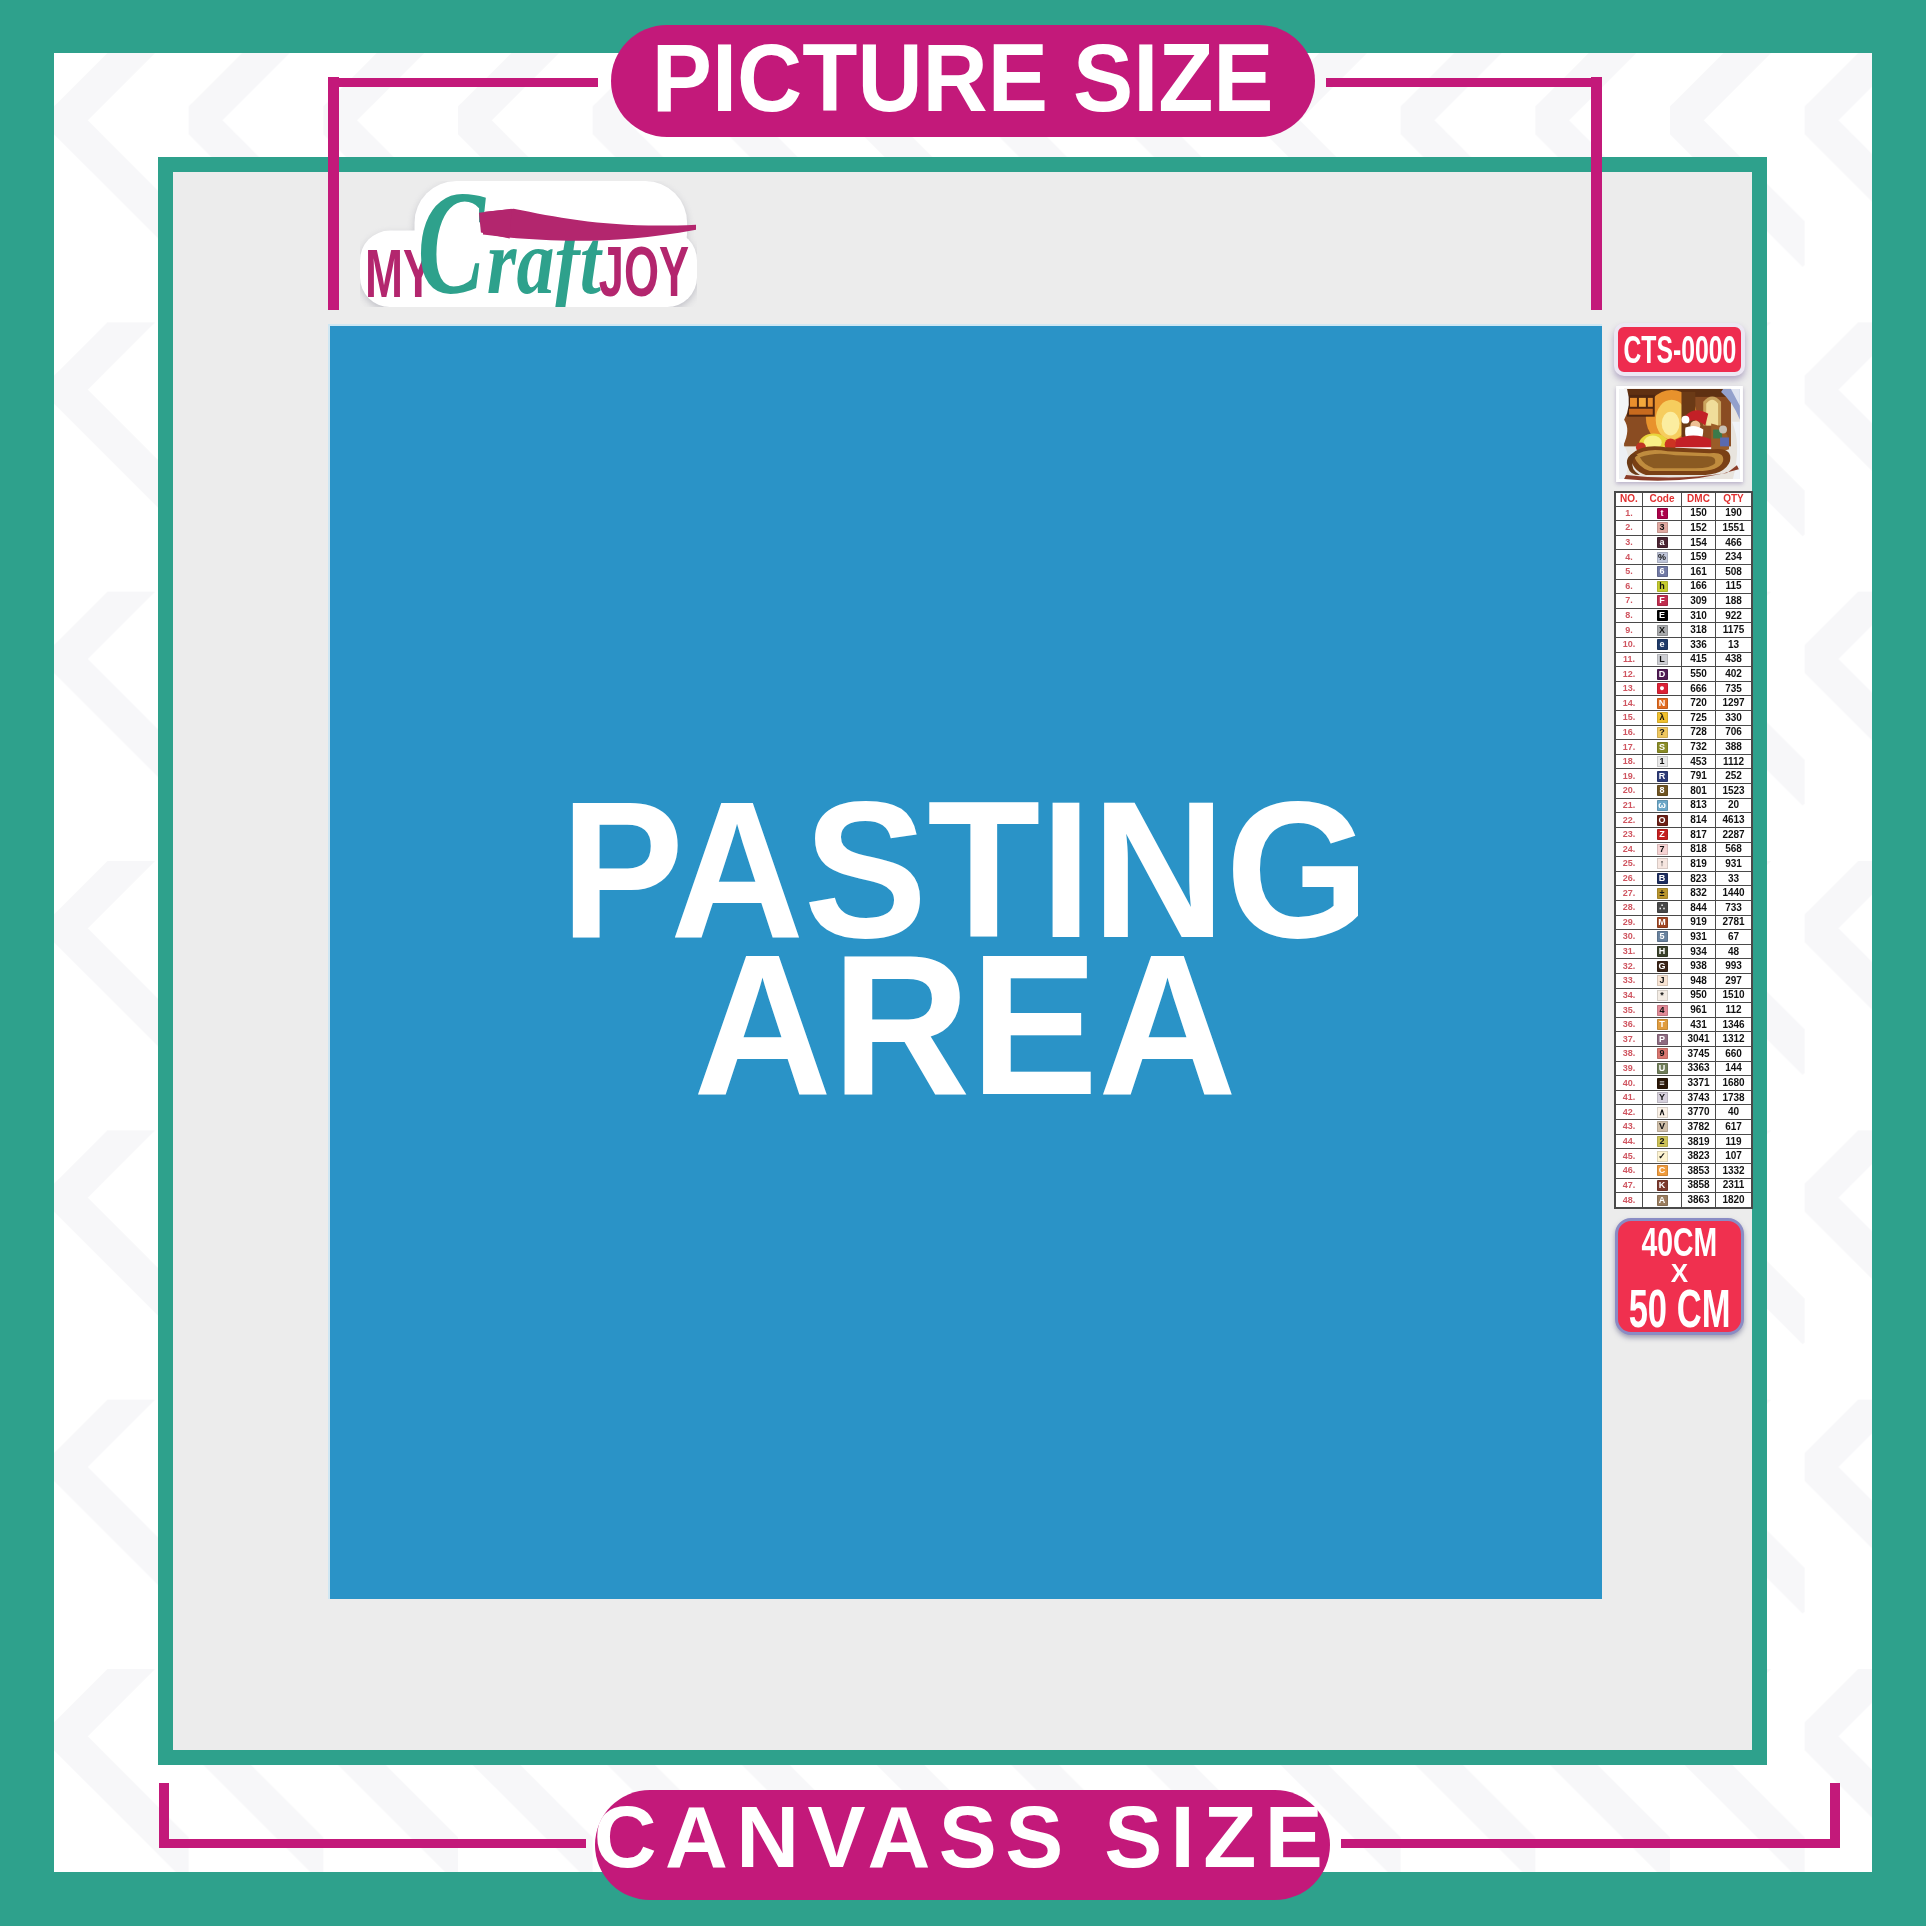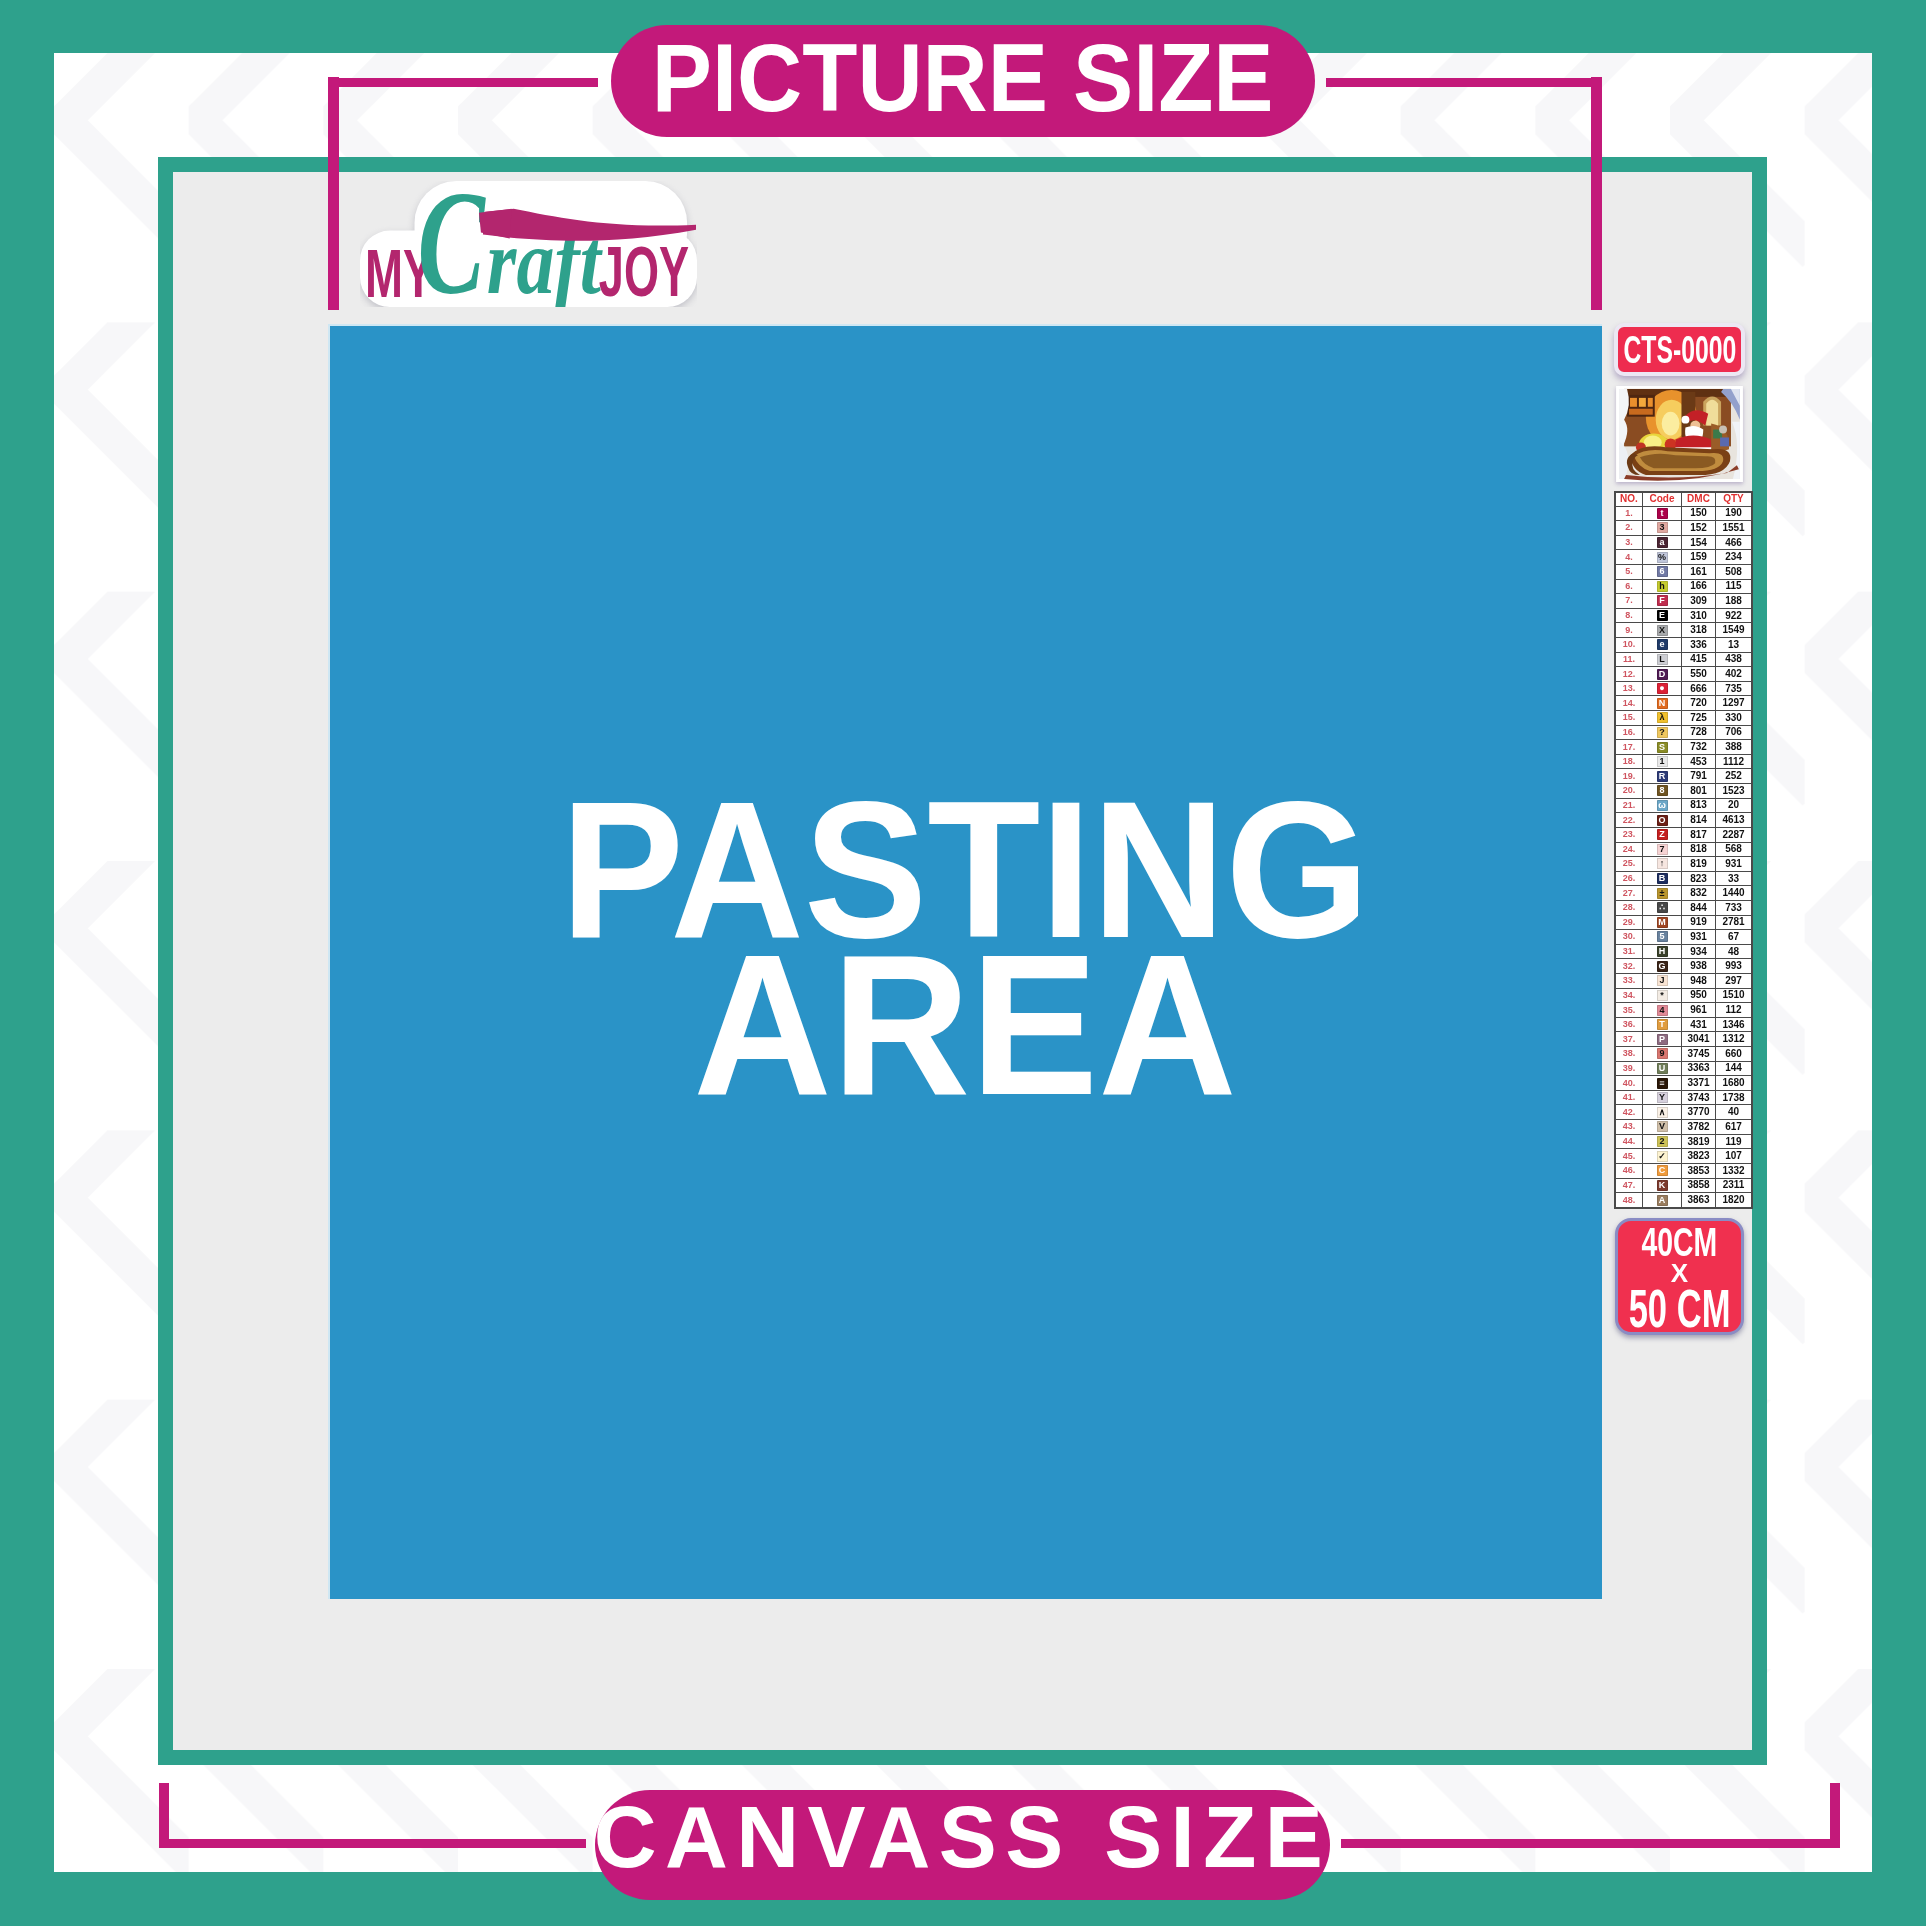--- a/index.html
+++ b/index.html
@@ -234,21 +234,21 @@
 <tr>
         <td class="no">8.</td>
         <td><span class="sym" style="background:#000000;color:#ffffff">E</span></td>
         <td class="v">310</td>
         <td class="v">922</td>
       </tr>
 <tr>
         <td class="no">9.</td>
         <td><span class="sym" style="background:#a7a9ab;color:#111111">X</span></td>
         <td class="v">318</td>
-        <td class="v">1549</td>
+        <td class="v">1175</td>
       </tr>
 <tr>
         <td class="no">10.</td>
         <td><span class="sym" style="background:#1f3a68;color:#ffffff">e</span></td>
         <td class="v">336</td>
         <td class="v">13</td>
       </tr>
 <tr>
         <td class="no">11.</td>
         <td><span class="sym" style="background:#cdced3;color:#111111">L</span></td>

